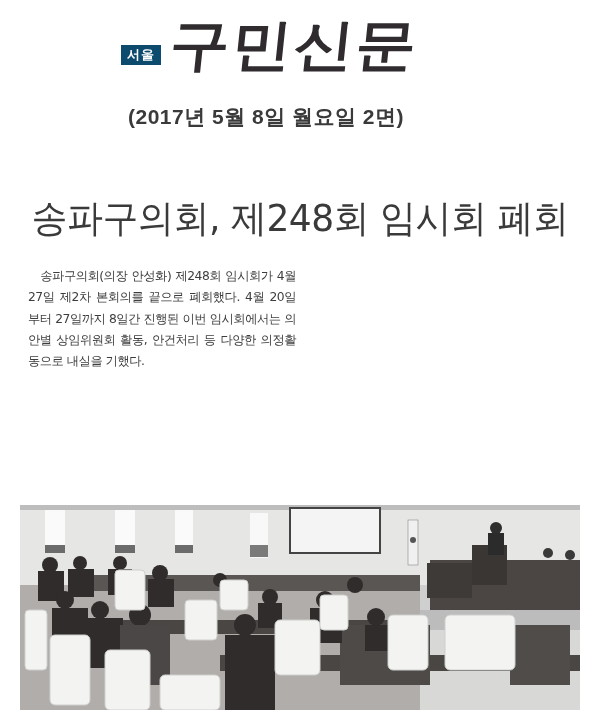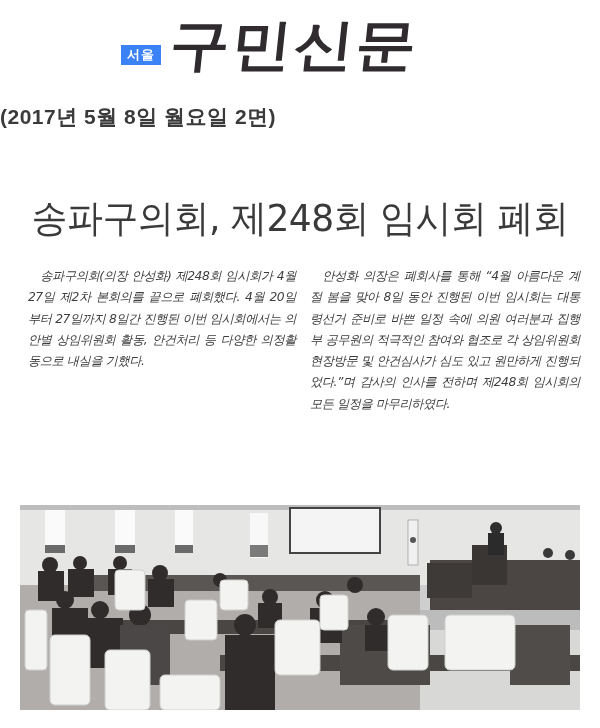--- a/index.html
+++ b/index.html
@@ -1,36 +1,36 @@
 <!DOCTYPE html>
 <html><head>
 <meta charset="utf-8">
 <style>
   * { margin: 0; padding: 0; box-sizing: border-box; }
   html, body { width: 600px; height: 728px; background: #ffffff; overflow: hidden; }
   body { position: relative; font-family: "DejaVu Sans", sans-serif; color: #3a3a3a; }
 
   .masthead { position: absolute; left: 0; top: 0; width: 600px; height: 90px; }
   .badge { position: absolute; left: 121px; top: 45px; width: 40px; height: 20px;
-    background: #3b82f6; color: #fff; font-size: 13px; font-weight: bold;
+    background: #0c4a6e; color: #fff; font-size: 13px; font-weight: bold;
     line-height: 20px; text-align: center; letter-spacing: 1px; }
   .logo { position: absolute; left: 170px; top: 10px; font-family: "DejaVu Serif", serif;
     font-size: 60px; font-weight: bold; color: #2f2b2e; letter-spacing: 2px; line-height: 70px;
     transform: skewX(-6deg) scaleY(0.92); }
 
-  .dateline { position: absolute; left: 0; top: 103px; width: 532px; 
+  .dateline { position: absolute; left: 0; top: 103px; width: 532px; text-align: center;
     font-family: "Liberation Sans", sans-serif; font-size: 21px; font-weight: bold;
     color: #3a3a3a; letter-spacing: 0.5px; }
 
   .headline { position: absolute; left: 0; top: 194px; width: 600px; text-align: center;
     font-family: "DejaVu Sans", sans-serif; font-size: 36px; font-weight: normal;
     color: #3a3a3a; letter-spacing: -0.5px; transform: scaleY(1.05); }
 
   .col { position: absolute; top: 266px; width: 268px; font-size: 12.3px; line-height: 21.3px;
-    color: #3d3d3d; text-align: justify; letter-spacing: -0.5px; font-style: italic; }
+    color: #3d3d3d; text-align: justify; letter-spacing: -0.5px; }
   .col.left { left: 28px; }
   .col.right { left: 310px; width: 270px; }
   .col p { text-indent: 1em; }
   .col p.noindent { text-indent: 0; }
 
   .photo { position: absolute; left: 20px; top: 505px; width: 560px; height: 205px;
     background: #cfcfcf; overflow: hidden; }
   .photo svg { display: block; }
 </style>
 </head>
@@ -43,21 +43,20 @@
 
 <div class="dateline">(2017년 5월 8일 월요일 2면)</div>
 
 <h1 class="headline">송파구의회, 제248회 임시회 폐회</h1>
 
 <div class="col left">
   <p>송파구의회(의장 안성화) 제248회 임시회가 4월 27일 제2차 본회의를 끝으로 폐회했다. 4월 20일부터 27일까지 8일간 진행된 이번 임시회에서는 의안별 상임위원회 활동, 안건처리 등 다양한 의정활동으로 내실을 기했다.</p>
 </div>
 
 <div class="col right">
-  <p>안성화 의장은 폐회사를 통해 “4월 아름다운 계절 봄을 맞아 8일 동안 진행된 이번 임시회는 대통령선거 준비로 바쁜 일정 속에 의원 여러분과 집행부 공무원의 적극적인 참여와 협조로 각 상임위원회 현장방문 및 안건심사가 심도 있고 원만하게 진행되었다.”며 감사의 인사를 전하며 제248회 임시회의 모든 일정을 마무리하였다.</p>
 </div>
 
 <div class="photo">
   <svg width="560" height="205" viewBox="0 0 560 205">
 
     <rect x="0" y="0" width="560" height="80" fill="#e6e6e4"></rect>
     <rect x="0" y="0" width="560" height="5" fill="#bdbdbd"></rect>
 
     <rect x="25" y="5" width="20" height="40" fill="#fafafa"></rect>
       <rect x="25" y="40" width="20" height="8" fill="#6b6b6b"></rect>

